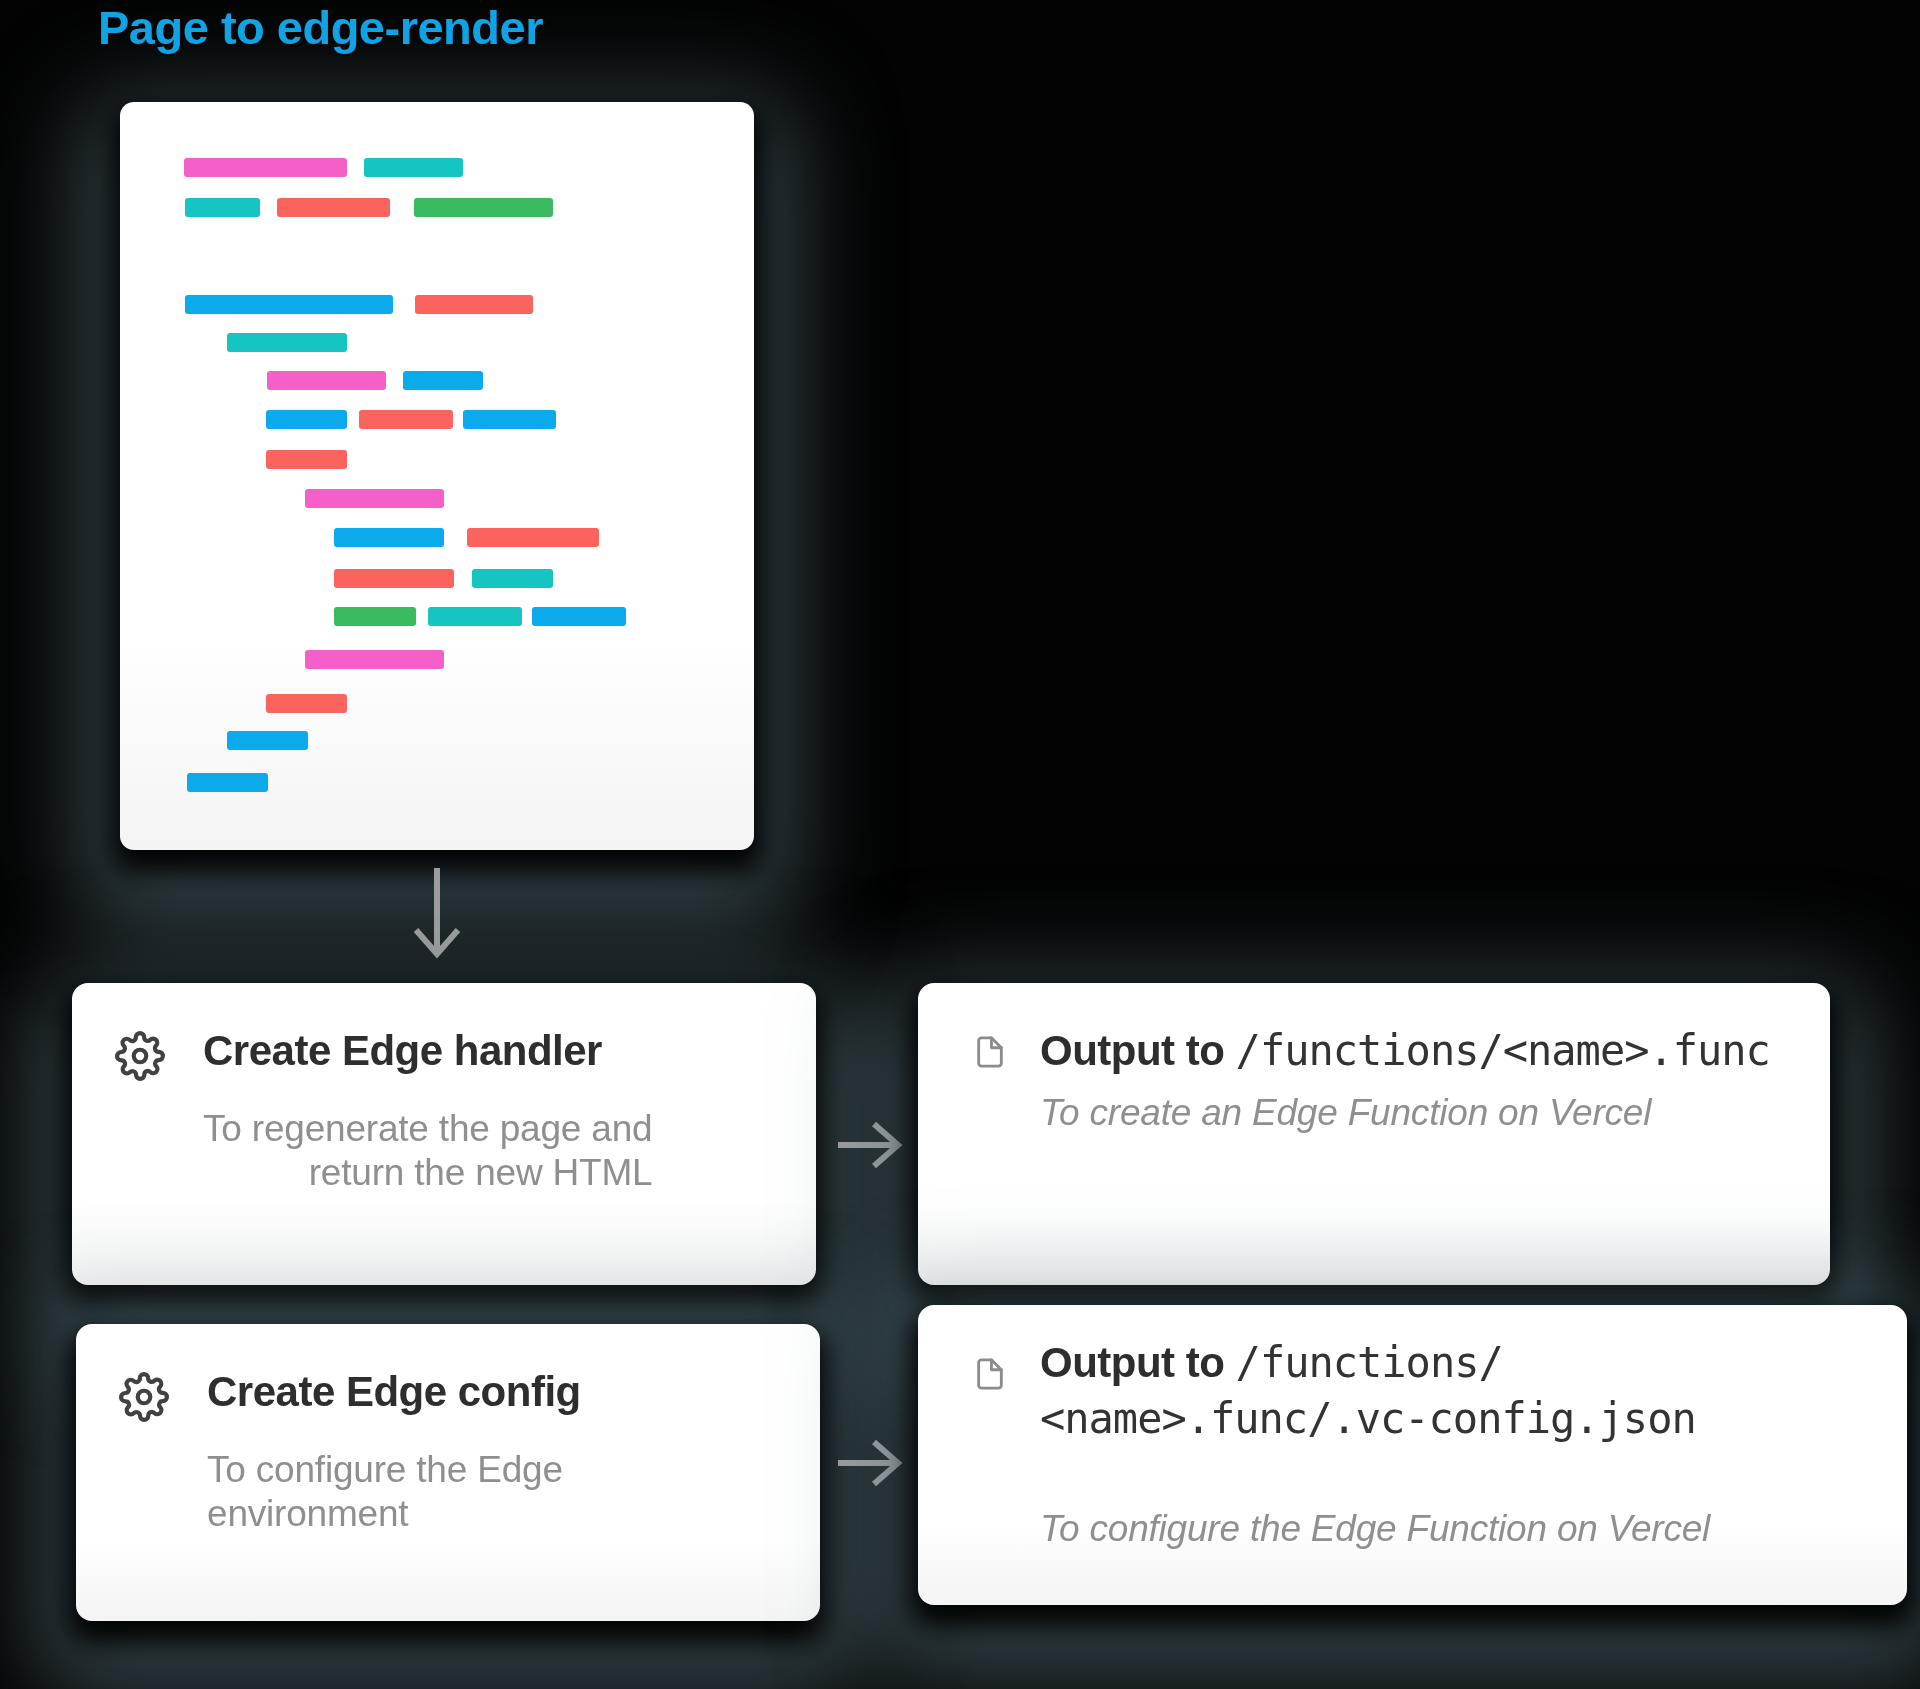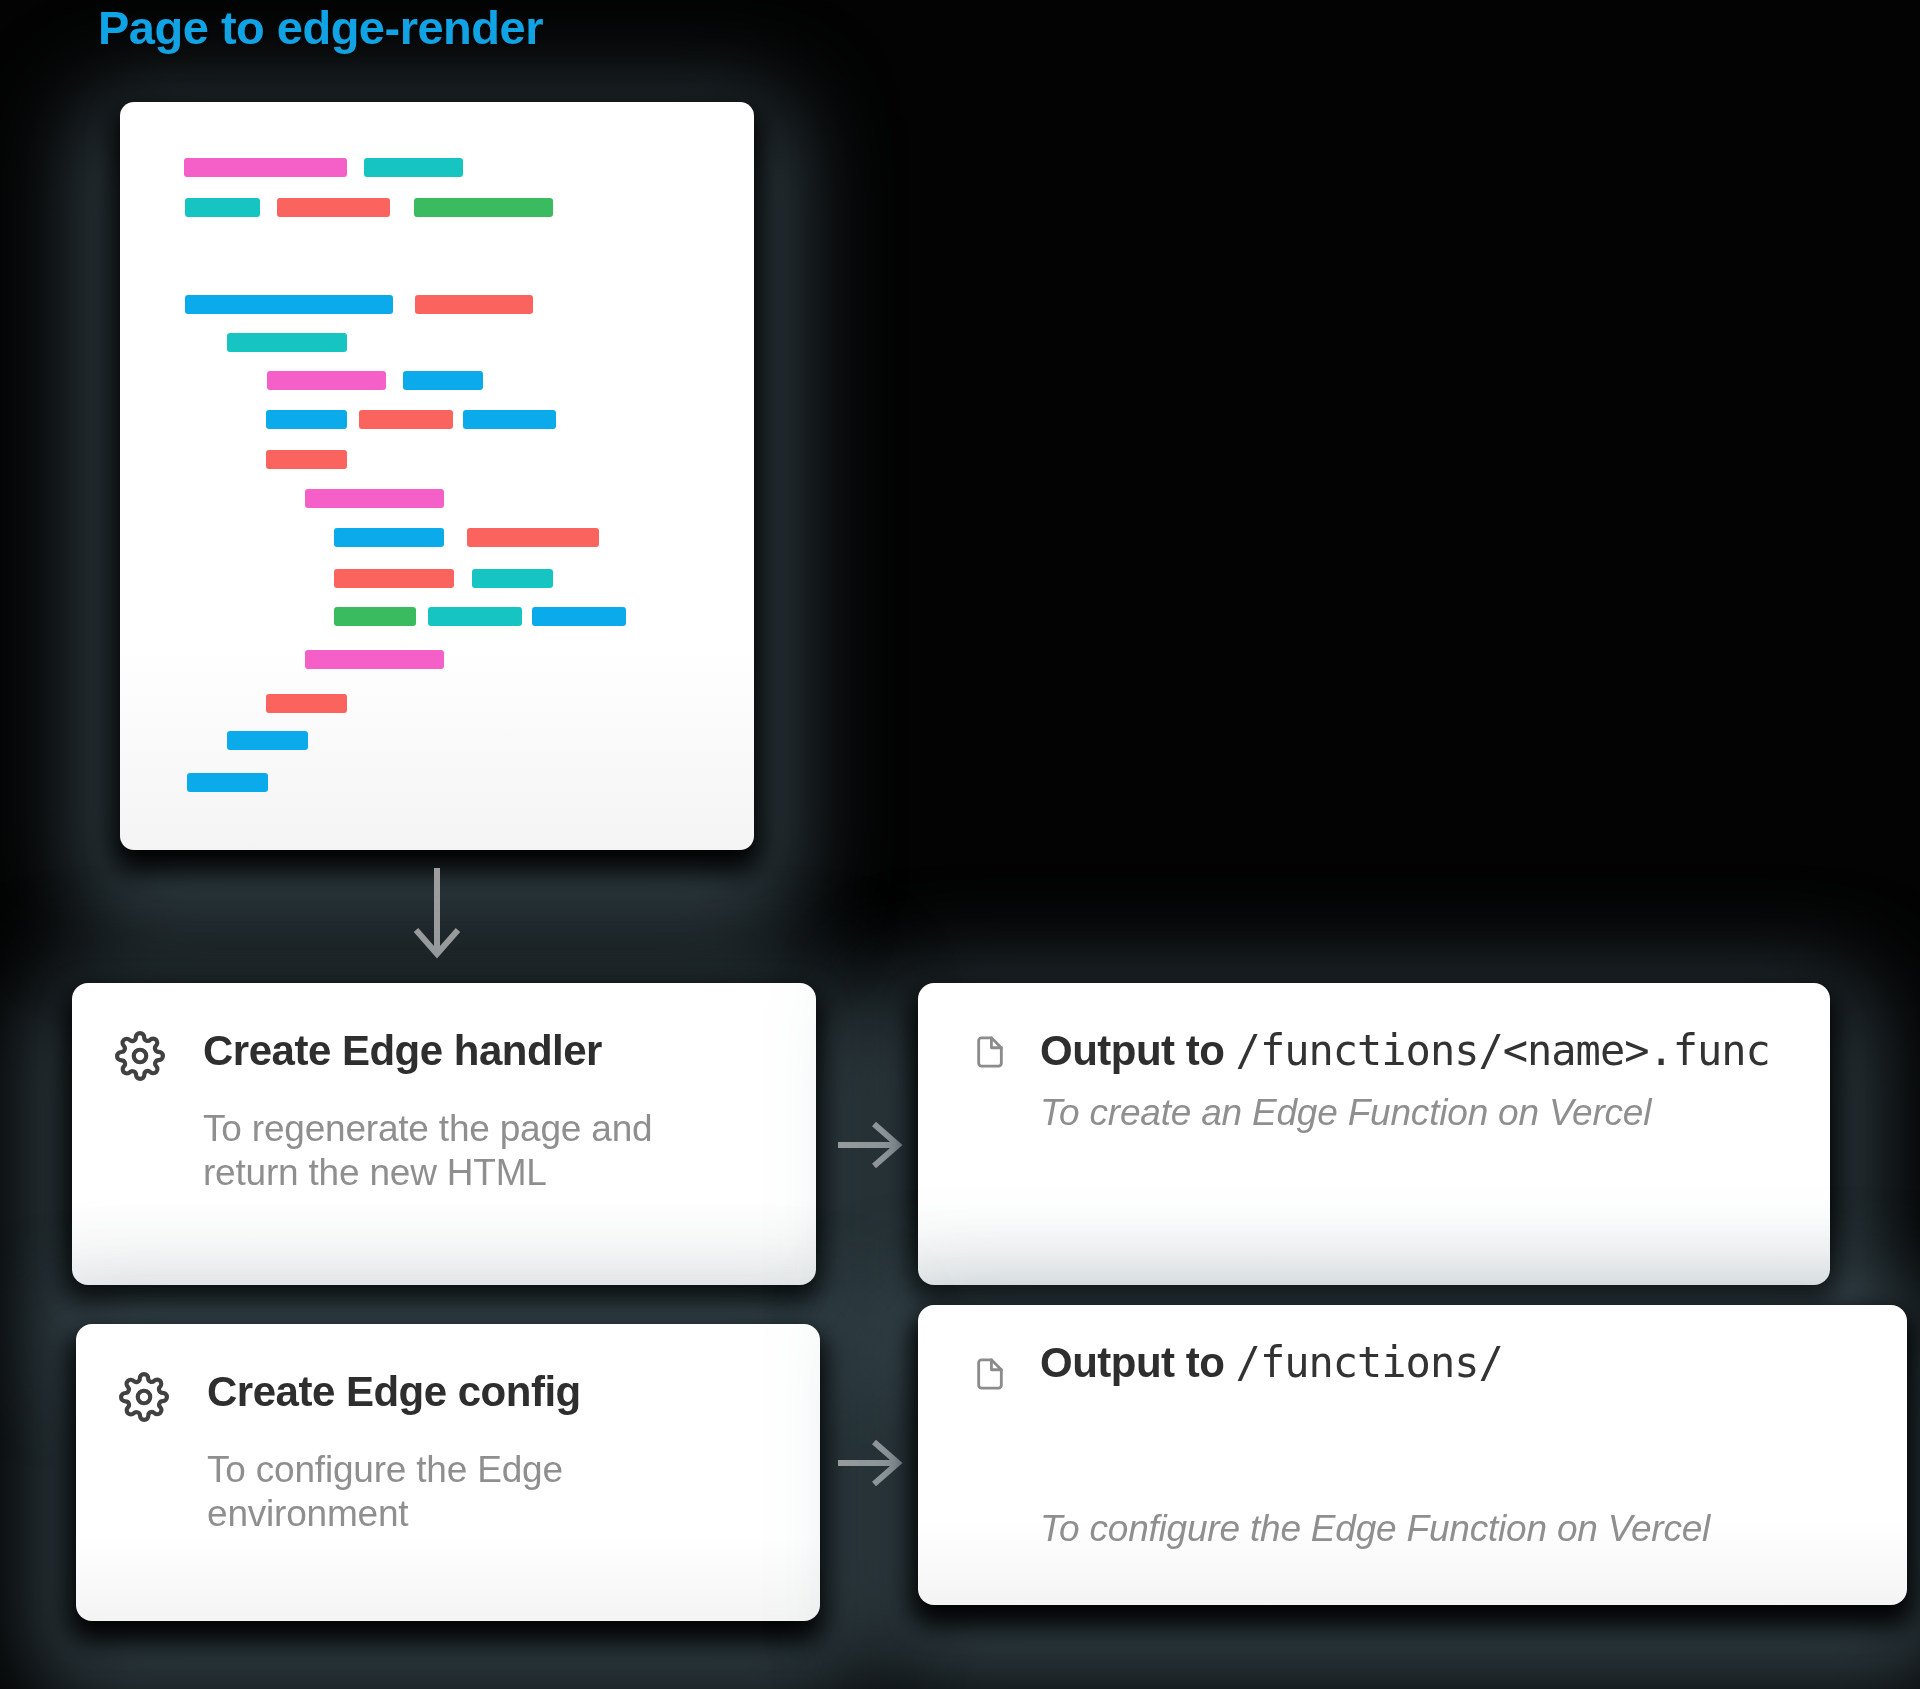--- a/index.html
+++ b/index.html
@@ -96,21 +96,21 @@
 </svg>
 
 <div class="card flow-card" style="left:72px;top:983px;">
   <span class="icon-wrap gear-wrap">
     <svg width="50" height="50" viewBox="0 0 24 24" fill="none" stroke="#414141" stroke-width="2" stroke-linecap="round" stroke-linejoin="round">
       <circle cx="12" cy="12" r="3"></circle>
       <path d="M19.4 15a1.65 1.65 0 0 0 .33 1.82l.06.06a2 2 0 0 1 0 2.83 2 2 0 0 1-2.83 0l-.06-.06a1.65 1.65 0 0 0-1.82-.33 1.65 1.65 0 0 0-1 1.51V21a2 2 0 0 1-2 2 2 2 0 0 1-2-2v-.09A1.65 1.65 0 0 0 9 19.4a1.65 1.65 0 0 0-1.82.33l-.06.06a2 2 0 0 1-2.83 0 2 2 0 0 1 0-2.83l.06-.06a1.65 1.65 0 0 0 .33-1.82 1.65 1.65 0 0 0-1.51-1H3a2 2 0 0 1-2-2 2 2 0 0 1 2-2h.09A1.65 1.65 0 0 0 4.6 9a1.65 1.65 0 0 0-.33-1.82l-.06-.06a2 2 0 0 1 0-2.83 2 2 0 0 1 2.83 0l.06.06a1.65 1.65 0 0 0 1.82.33H9a1.65 1.65 0 0 0 1-1.51V3a2 2 0 0 1 2-2 2 2 0 0 1 2 2v.09a1.65 1.65 0 0 0 1 1.51 1.65 1.65 0 0 0 1.82-.33l.06-.06a2 2 0 0 1 2.83 0 2 2 0 0 1 0 2.83l-.06.06a1.65 1.65 0 0 0-.33 1.82V9a1.65 1.65 0 0 0 1.51 1H21a2 2 0 0 1 2 2 2 2 0 0 1-2 2h-.09a1.65 1.65 0 0 0-1.51 1z"></path>
     </svg>
   </span>
   <div class="card-title">Create Edge handler</div>
-  <div class="card-desc" style="top:124px;">To regenerate the page and
+  <div class="card-desc" style="top:124px;text-align:right;">To regenerate the page and
 return the new HTML</div>
 </div>
 
 <svg class="arrow-svg" style="left:836px;top:1112px;" width="70" height="66" viewBox="0 0 70 66">
   <g fill="none" stroke="#9e9e9e" stroke-width="6">
     <line x1="2" y1="33" x2="58" y2="33"></line>
     <polyline points="38,12 62,33 38,54"></polyline>
   </g>
 </svg>
 
@@ -148,15 +148,16 @@
 
 <div class="card flow-card right-col" style="left:918px;top:1305px;width:944px;height:300px;padding-left:45px;">
   <span class="icon-wrap file-wrap">
     <svg width="34" height="42" viewBox="0 0 24 24" fill="none" stroke="#8c8c8c" stroke-width="2" stroke-linecap="round" stroke-linejoin="round">
       <path d="M13 2H6a2 2 0 0 0-2 2v16a2 2 0 0 0 2 2h12a2 2 0 0 0 2-2V9z"></path>
       <polyline points="13 2 13 9 20 9"></polyline>
     </svg>
   </span>
   <div class="card-title" style="top:30px;line-height:56px;">
     <span class="title-line"><span>Output to </span><span class="mono">/functions/</span></span>
+    <span class="title-line mono">&lt;name&gt;.func/.vc-config.json</span>
   </div>
   <div class="card-desc" style="top:162px;margin-top:40px;">To configure the Edge Function on Vercel</div>
 </div>
 
 </body></html>

